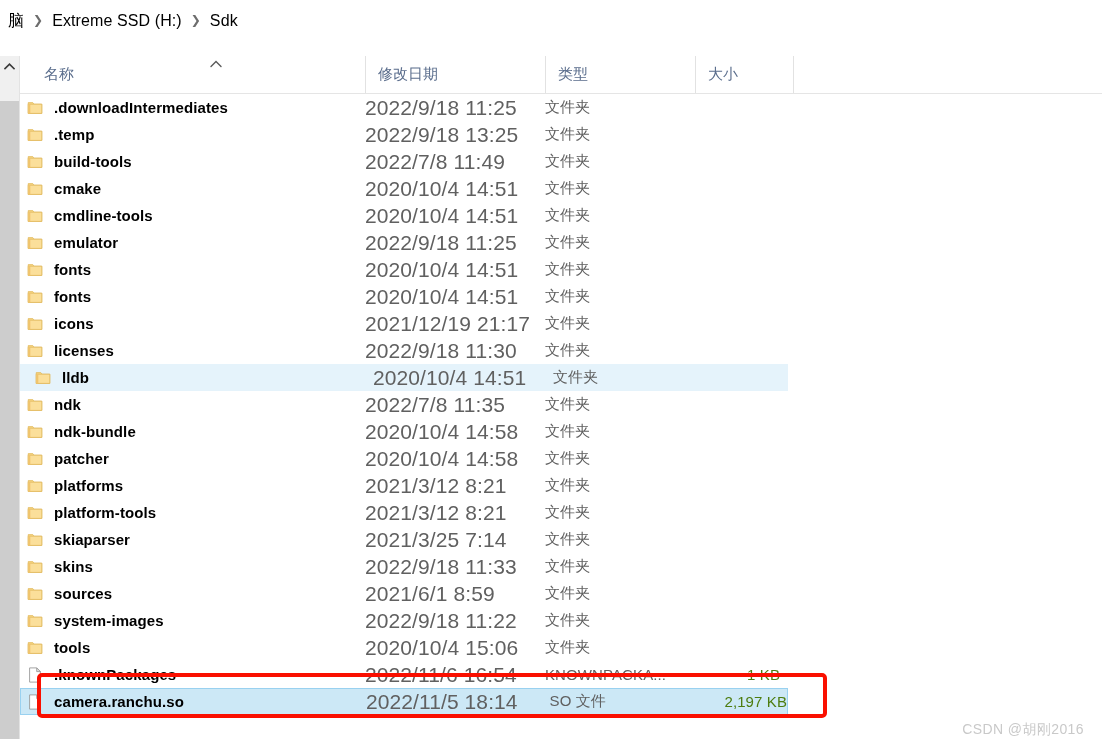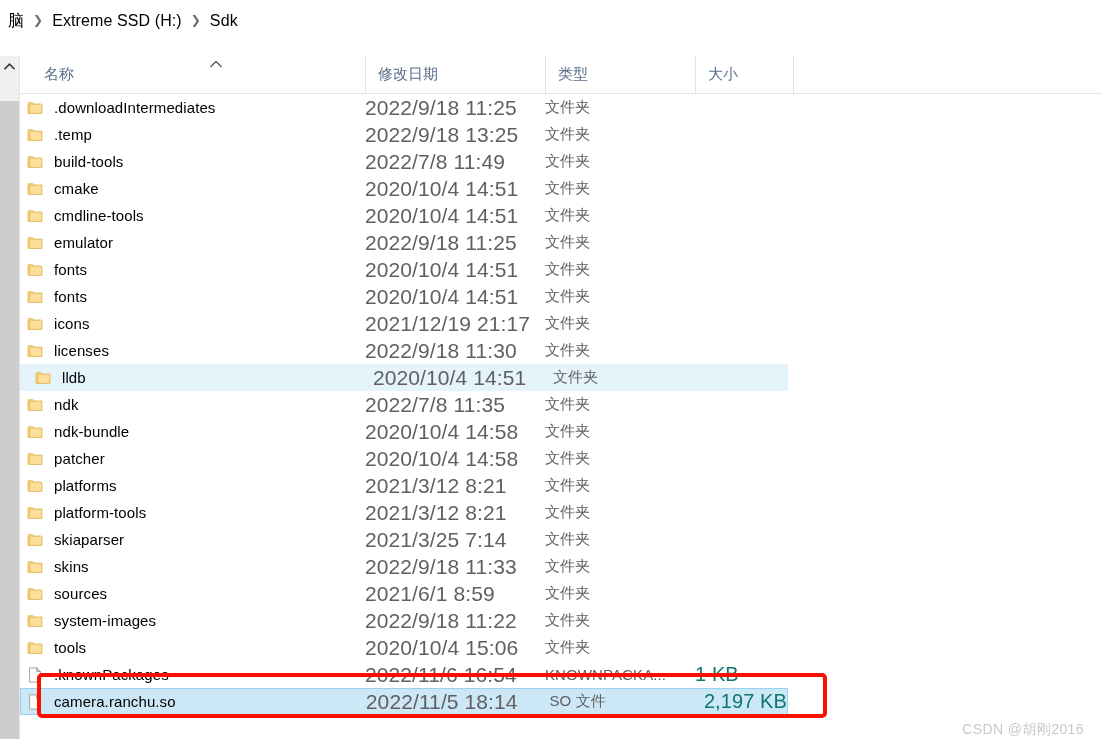--- a/index.html
+++ b/index.html
@@ -134,20 +134,21 @@
     border: 1px solid #99d1f0;
     gap: 8px;
   }
   .cell-name {
     display: flex;
     align-items: center;
     width: 345px;
     padding-left: 6px;
     box-sizing: border-box;
     overflow: hidden;
+    font-weight: bold;
   }
   .row-icon {
     width: 18px;
     height: 18px;
     margin-right: 10px;
     flex: 0 0 auto;
     display: block;
   }
   .name-text {
     font-size: 15px;
@@ -166,22 +167,23 @@
   .cell-type {
     width: 150px;
     font-size: 15px;
     color: #606060;
     white-space: nowrap;
     box-sizing: border-box;
     letter-spacing: 0.1px;
   }
   .cell-size {
     width: 85px;
-    font-size: 20px;
-    color: #0f766e;
+    font-size: 15px;
+    color: #4d7c0f;
+    text-align: right;
     white-space: nowrap;
     box-sizing: border-box;
     letter-spacing: 0.1px;
   }
   
   .file-row.selected .cell-name { padding-left: 5px; }
 
   
   #annotation-rect {
     position: absolute;

